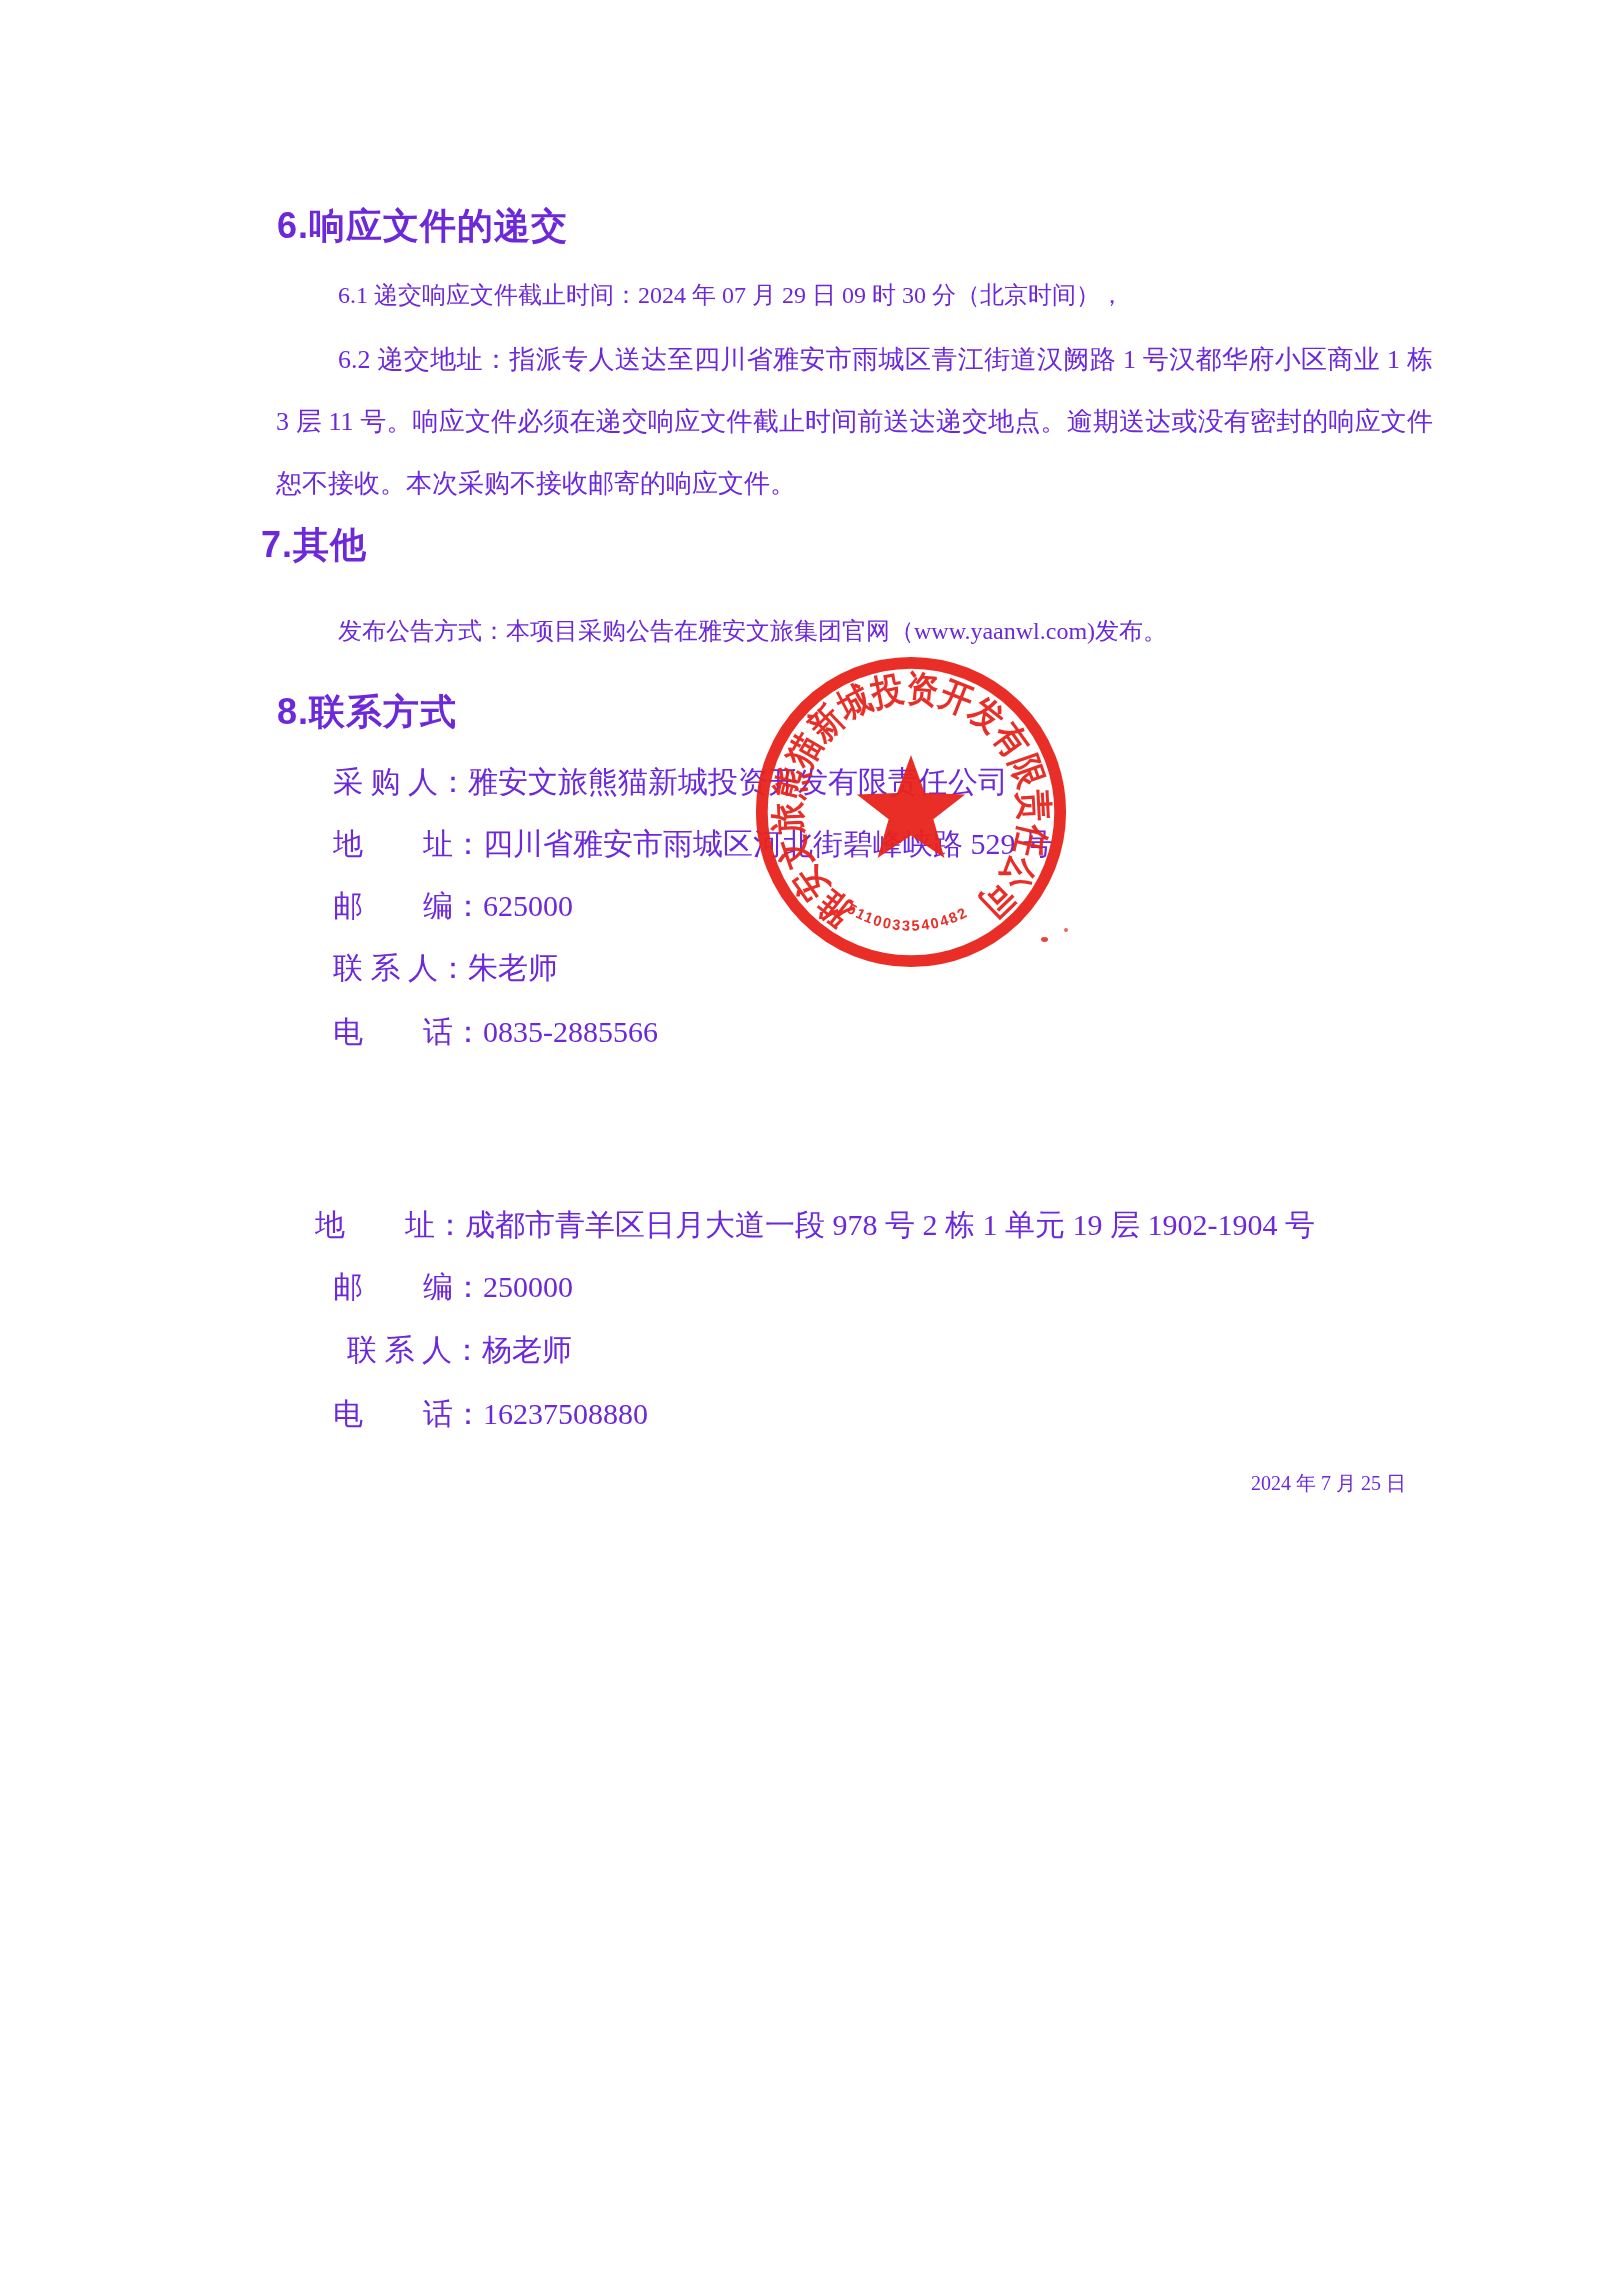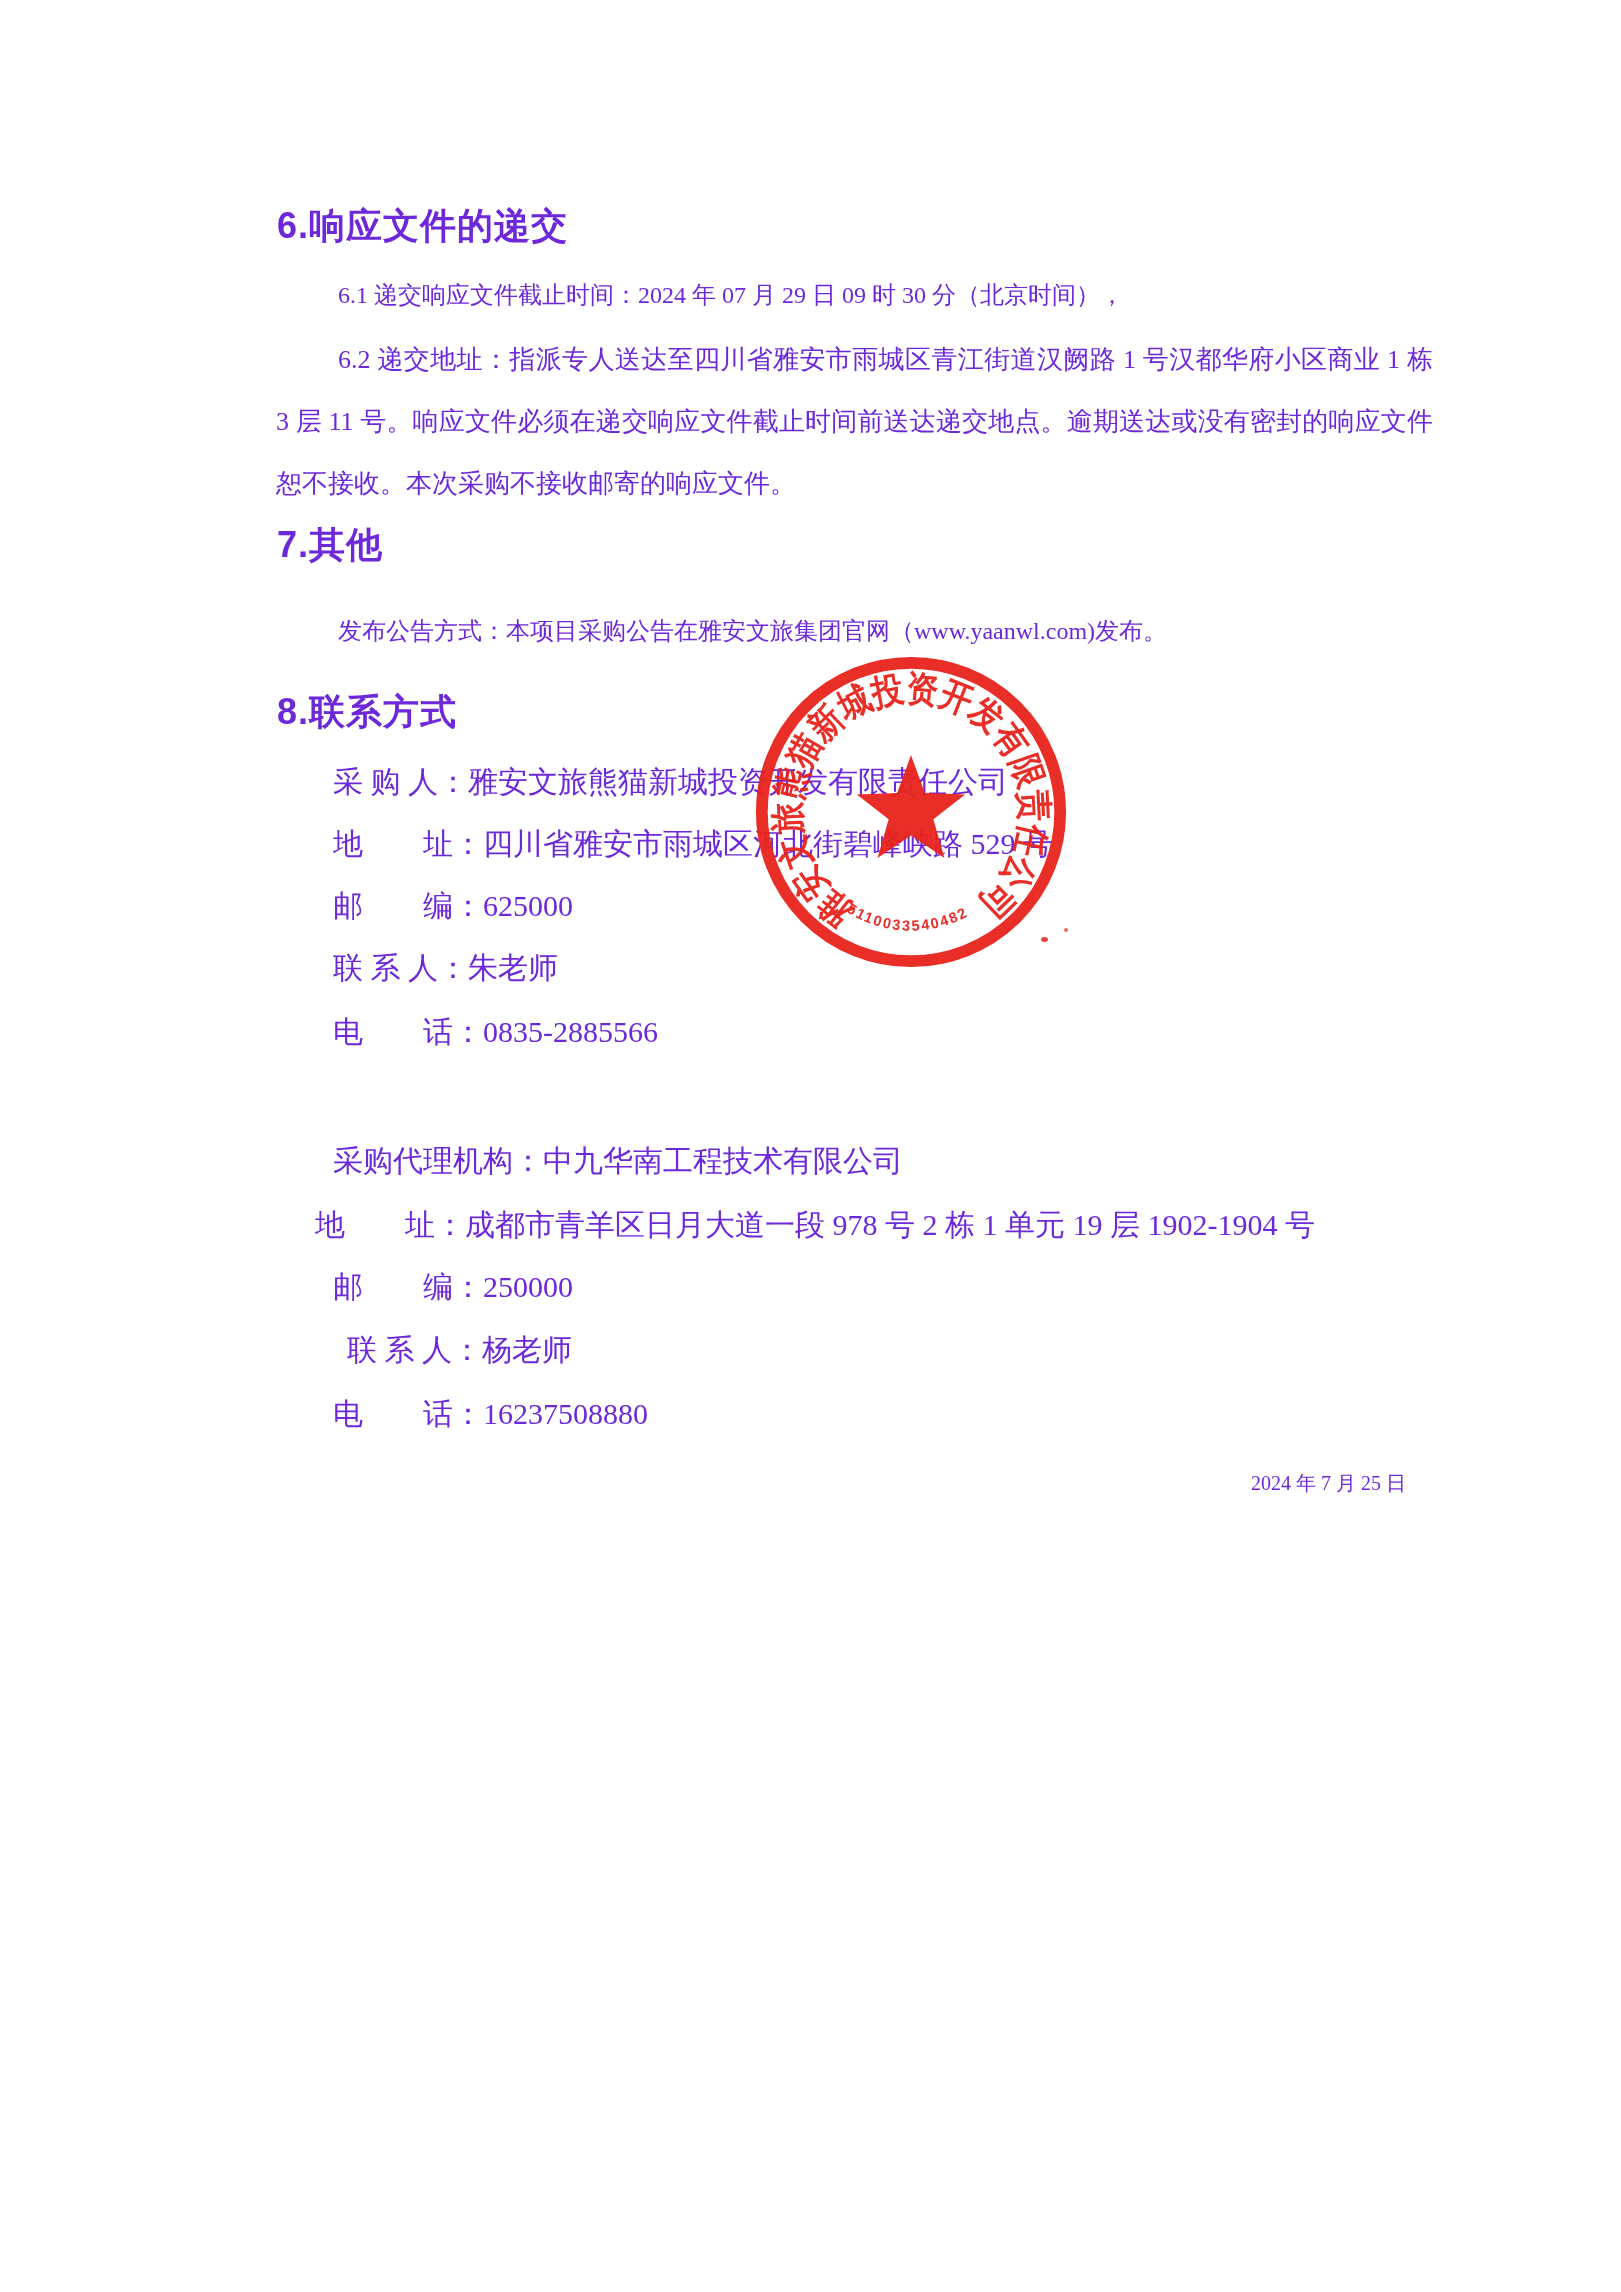--- a/index.html
+++ b/index.html
@@ -30,21 +30,21 @@
 <body>
 
 <div class="page">
 
   <div class="h" style="left:246px; top:208px;">6.响应文件的递交</div>
 
   <div class="line" style="left:307px; top:276px;">6.1 递交响应文件截止时间：2024 年 07 月 29 日 09 时 30 分（北京时间），</div>
 
   <div class="para" style="left:245px; top:329px; width:1157px; text-indent:62px;">6.2 递交地址：指派专人送达至四川省雅安市雨城区青江街道汉阙路 1 号汉都华府小区商业 1 栋 3 层 11 号。响应文件必须在递交响应文件截止时间前送达递交地点。逾期送达或没有密封的响应文件恕不接收。本次采购不接收邮寄的响应文件。</div>
 
-  <div class="h" style="left:246px; top:527px;">7.其他</div>
+  <div class="h" style="left:230px; top:527px;">7.其他</div>
 
   <div class="line" style="left:307px; top:612px;">发布公告方式：本项目采购公告在雅安文旅集团官网（www.yaanwl.com)发布。</div>
 
   <div class="h" style="left:246px; top:694px;">8.联系方式</div>
 
   <div class="row" style="left:302px; top:762px;">
     <span class="lbl">采 购 人：</span><span>雅安文旅熊猫新城投资开发有限责任公司</span>
   </div>
   <div class="row" style="left:302px; top:824px;">
     <span class="lbl">地　　址：</span><span>四川省雅安市雨城区河北街碧峰峡路 529 号</span>
@@ -52,23 +52,20 @@
   <div class="row" style="left:302px; top:886px;">
     <span class="lbl">邮　　编：</span><span>625000</span>
   </div>
   <div class="row" style="left:302px; top:948px;">
     <span class="lbl">联 系 人：</span><span>朱老师</span>
   </div>
   <div class="row" style="left:302px; top:1012px;">
     <span class="lbl">电　　话：</span><span>0835-2885566</span>
   </div>
 
-  <div class="row" style="left:302px; top:1141px;">
-    <span>采购代理机构：</span><span>中九华南工程技术有限公司</span>
-  </div>
   <div class="row" style="left:284px; top:1205px;">
     <span class="lbl">地　　址：</span><span>成都市青羊区日月大道一段 978 号 2 栋 1 单元 19 层 1902-1904 号</span>
   </div>
   <div class="row" style="left:302px; top:1267px;">
     <span class="lbl">邮　　编：</span><span>250000</span>
   </div>
   <div class="row" style="left:316px; top:1330px;">
     <span class="lbl">联 系 人：</span><span>杨老师</span>
   </div>
   <div class="row" style="left:302px; top:1394px;">

